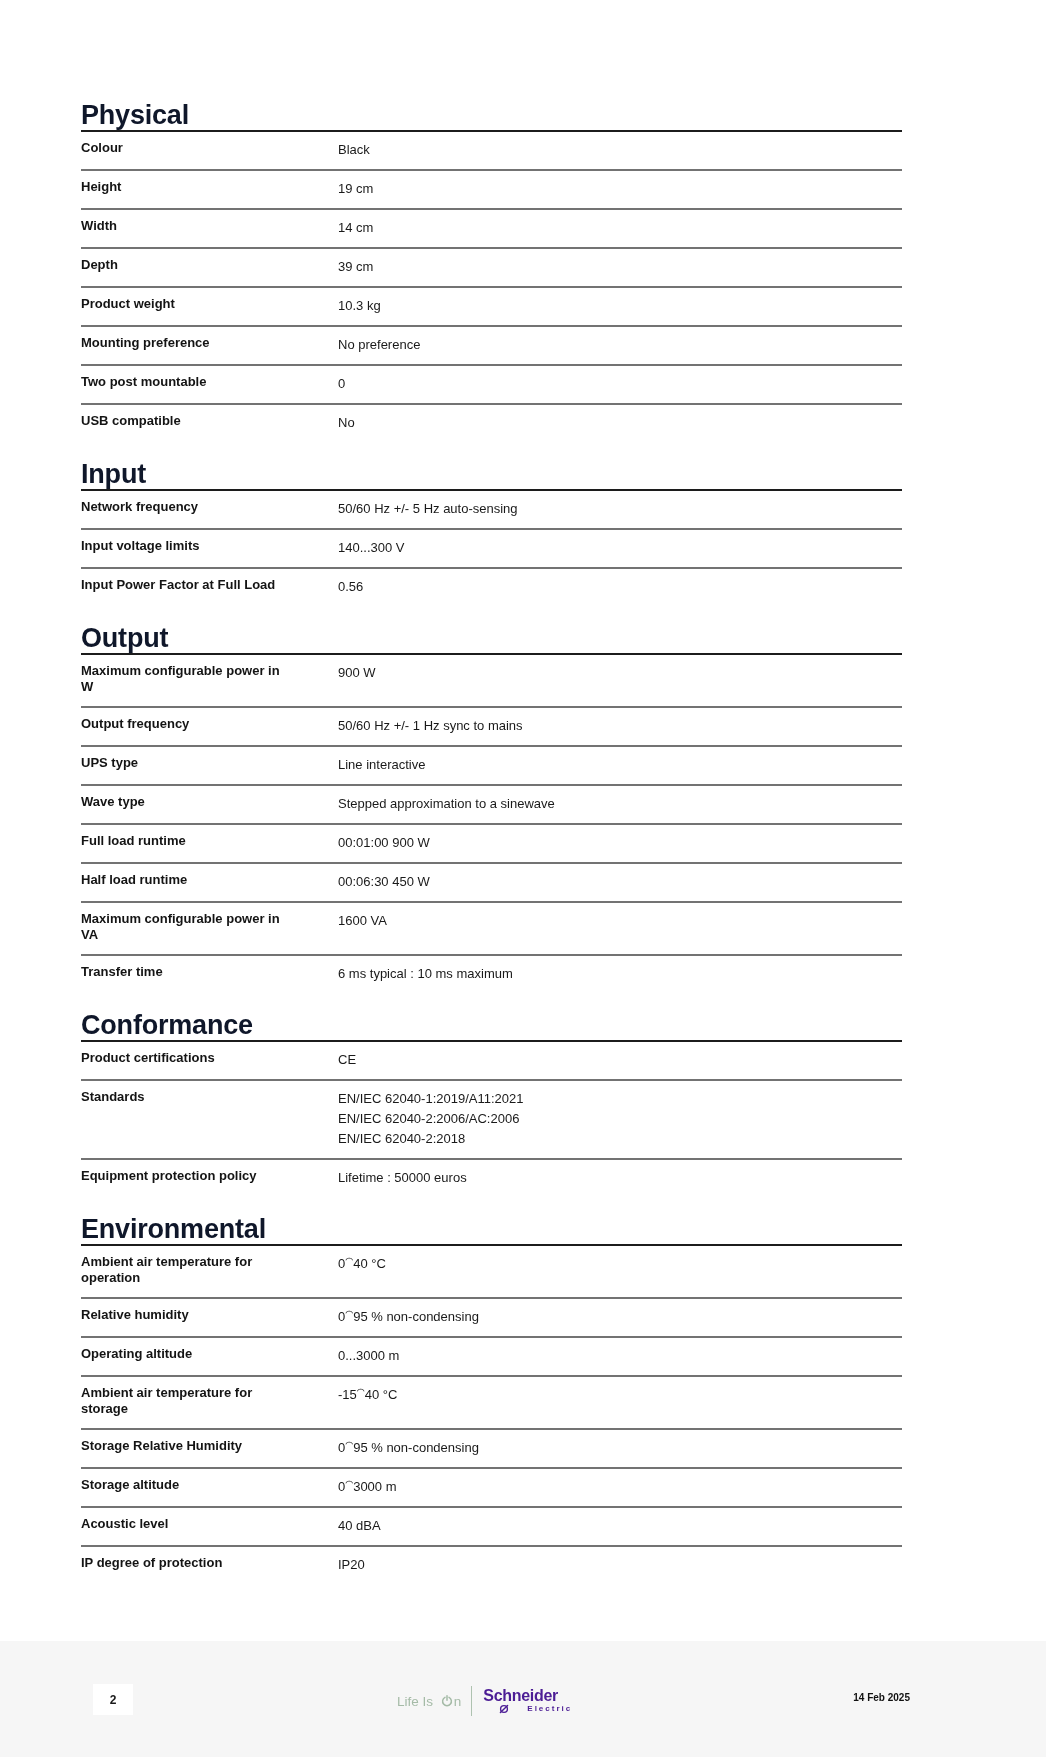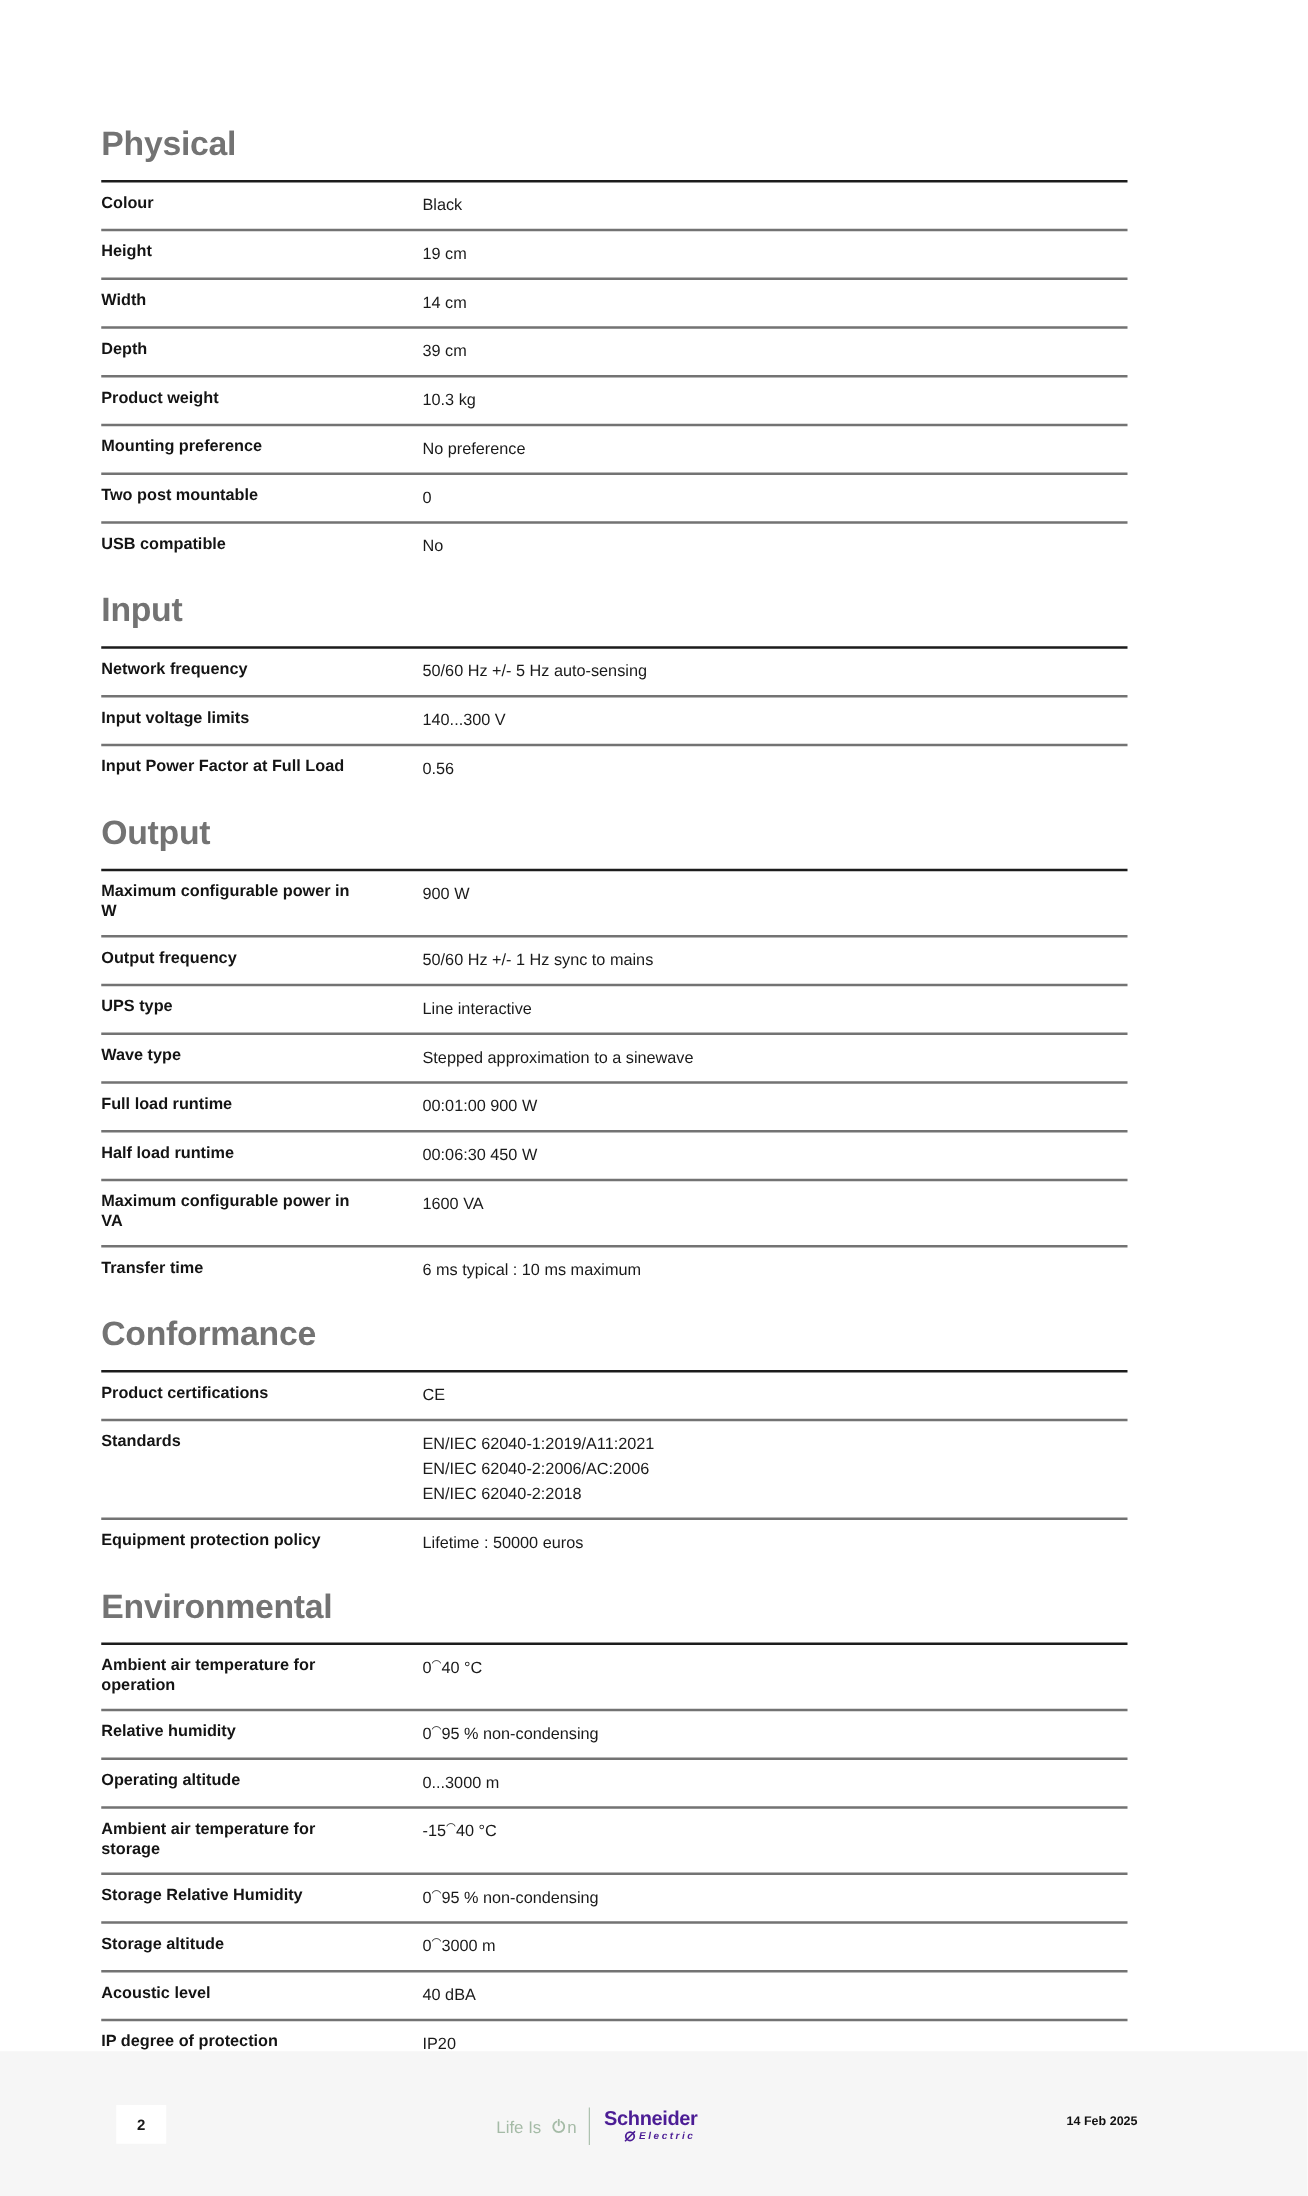--- a/index.html
+++ b/index.html
@@ -21,22 +21,21 @@
     box-sizing: border-box;
   }
   .section { margin-top: 17px; }
   .section:first-child { margin-top: 0; }
   .section-title {
     margin: 0;
     font-size: 27px;
     font-weight: 700;
     line-height: 30px;
     letter-spacing: -0.2px;
-    color: #737373;
-    padding-bottom: 14px;
+    color: #0f172a;
     border-bottom: 2px solid #1c1c1c;
   }
   .spec-table { width: 100%; }
   .row {
     display: flex;
     align-items: flex-start;
     padding: 8px 0 11px 0;
     border-bottom: 2px solid #737373;
   }
   .row:last-child { border-bottom: none; }
@@ -114,22 +113,21 @@
   .schneider-electric-row {
     display: flex;
     align-items: center;
     margin-left: 16px;
     margin-top: 1px;
   }
   .schneider-electric-row .brand-sub {
     font-size: 8px;
     font-weight: 700;
     letter-spacing: 2px;
-    margin-left: 2px;
-    font-style: italic;
+    margin-left: 18px;
   }
   .doc-date {
     position: absolute;
     right: 136px;
     top: 51px;
     font-size: 10px;
     font-weight: 700;
     color: #111111;
   }
 </style>

